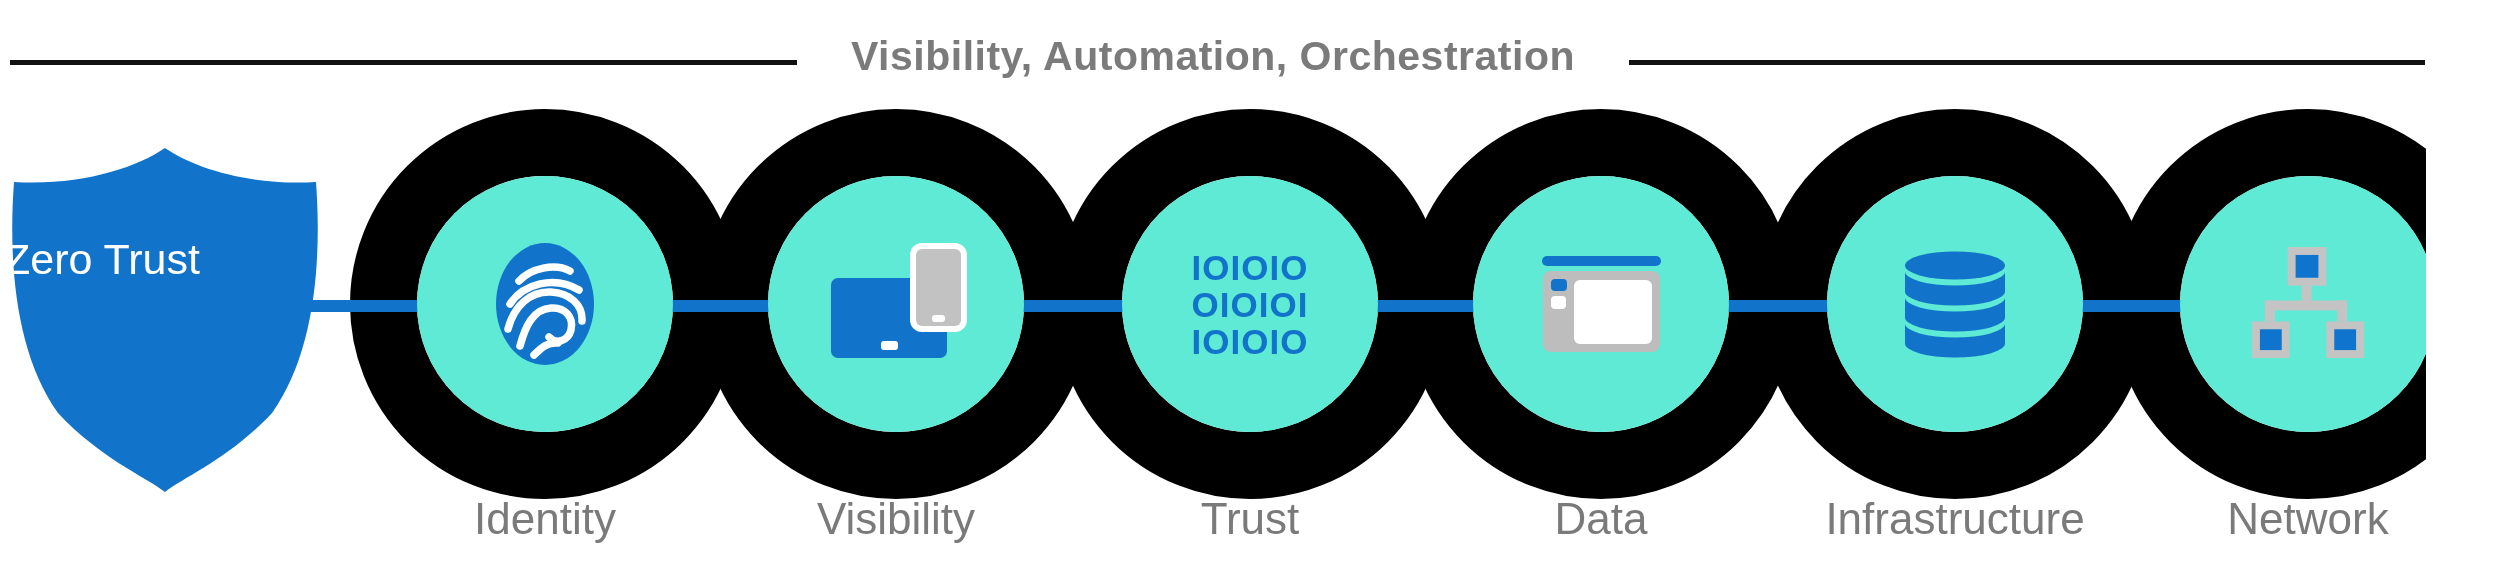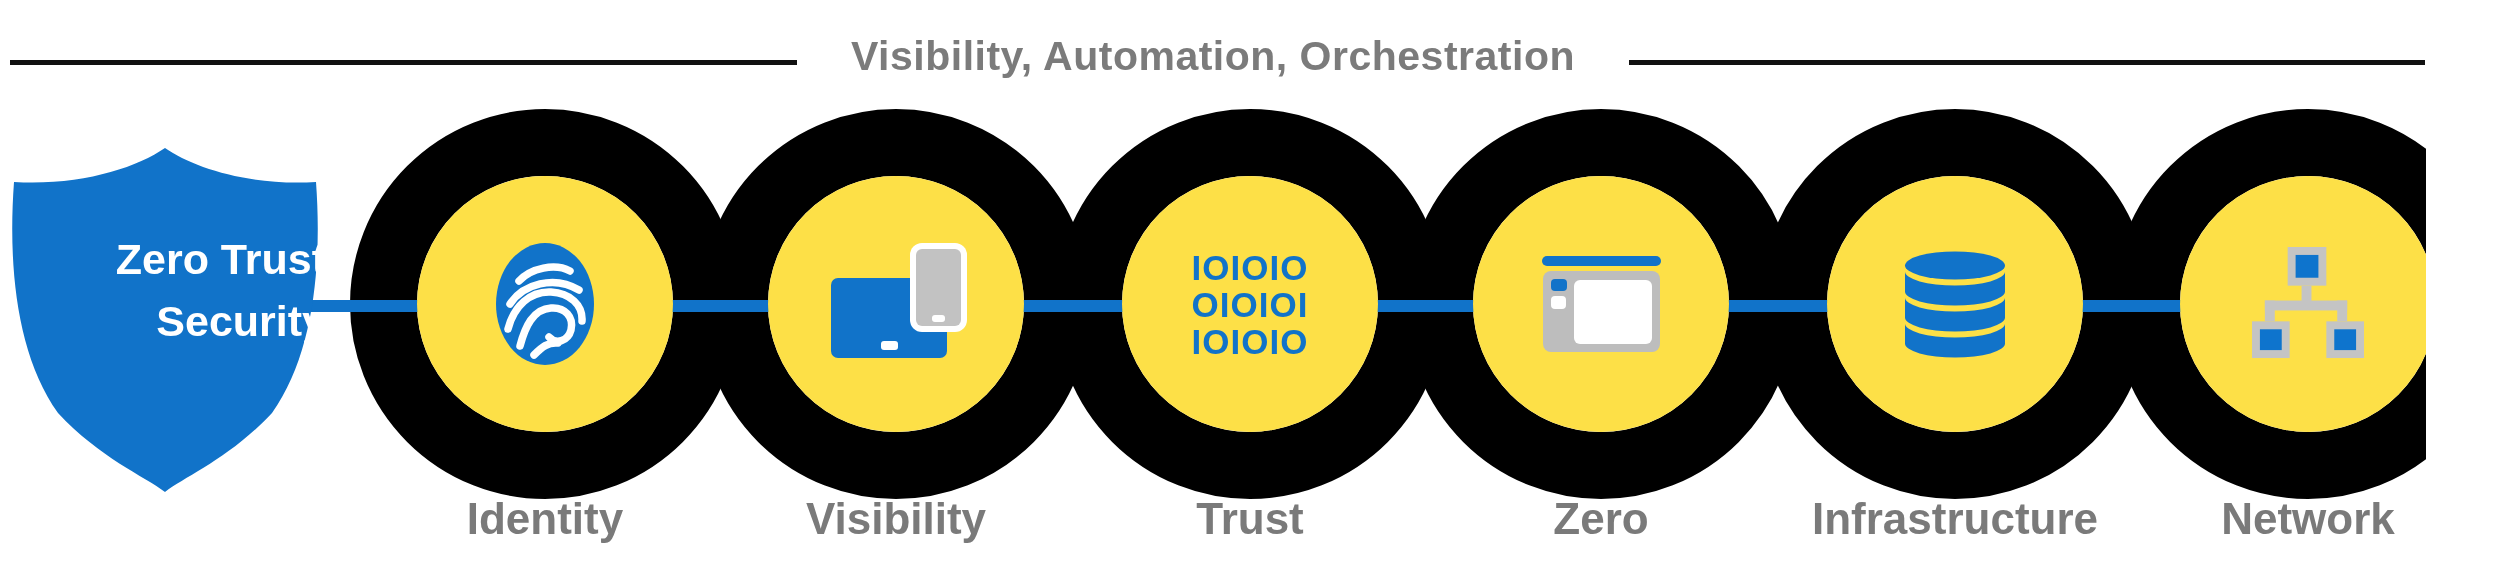--- a/index.html
+++ b/index.html
@@ -13,36 +13,36 @@
   .rule.right{left:1629px;width:796px;}
   #title{
     position:absolute;left:797px;top:33px;width:832px;text-align:center;
     font-size:41px;font-weight:700;color:#7b7b7b;letter-spacing:0.5px;white-space:nowrap;
   }
   
   #connector{position:absolute;left:300px;top:300px;width:2008px;height:12px;background:#1173C9;z-index:2;}
   
   #shield{position:absolute;left:4px;top:146px;width:322px;height:348px;z-index:3;}
   #shield-text{
-    position:absolute;left:4px;top:228px;width:322px;text-align:right;z-index:4;
-    color:#fff;font-size:43px;font-weight:700;line-height:62px;
+    position:absolute;left:4px;top:228px;width:322px;text-align:left;z-index:4;
+    color:#fff;font-size:43px;font-weight:400;line-height:62px;
   }
   
   .node{position:absolute;top:0;width:0;height:0;}
   .ring{
     position:absolute;left:-195px;top:109px;width:390px;height:390px;box-sizing:border-box;
     border:67px solid #000;border-radius:50%;z-index:1;
   }
   .disc{
     position:absolute;left:-128px;top:176px;width:256px;height:256px;border-radius:50%;
-    background:#fde047;z-index:3;display:flex;align-items:center;justify-content:center;
+    background:#5eead4;z-index:3;display:flex;align-items:center;justify-content:center;
   }
   .label{
     position:absolute;left:-250px;top:494px;width:500px;text-align:center;z-index:4;
-    font-size:44px;font-weight:700;color:#7a7a7a;white-space:nowrap;
+    font-size:44px;font-weight:400;color:#7a7a7a;white-space:nowrap;
   }
   
   .devices{position:relative;width:130px;height:110px;}
   .dev-laptop{position:absolute;left:0;top:29px;width:116px;height:80px;background:#1173C9;border-radius:7px;}
   .dev-laptop-slot{position:absolute;left:50px;top:92px;width:17px;height:9px;background:#fff;border-radius:3px;}
   .dev-phone{position:absolute;left:85px;top:0;width:45px;height:77px;background:#C2C2C2;border-radius:6px;box-shadow:0 0 0 6px #fff;}
   .dev-phone-slot{position:absolute;left:101px;top:66px;width:13px;height:7px;background:#fff;border-radius:3px;}
   
   .binary{color:#1173C9;font-size:35px;font-weight:700;line-height:37px;letter-spacing:1px;text-align:center;}
   
@@ -62,21 +62,20 @@
   <div id="title">Visibility, Automation, Orchestration</div>
   <div class="rule right"></div>
 
   <div id="connector"></div>
 
   <svg id="shield" width="322" height="348" viewBox="0 0 322 348">
     <path fill="#1173C9" d="M161,2 C132,22 76,40 10,36 C4,118 12,208 54,267 C96,312 140,330 161,346 C182,330 226,312 268,267 C310,208 318,118 312,36 C246,40 190,22 161,2 Z"></path>
   </svg>
   <div id="shield-text">
     <div>Zero Trust</div>
-    <div>Security</div>
   </div>
 
   <div class="node" style="left:545px">
     <div class="ring"></div>
     <div class="disc">
       <svg width="100" height="124" viewBox="0 0 100 124">
         <ellipse cx="50" cy="62" rx="49" ry="61" fill="#1173C9"></ellipse>
         <g stroke="#fff" stroke-width="7.5" fill="none" stroke-linecap="round">
           <path d="M24,39 C36,26 60,21 75,29"></path>
           <path d="M15,62 C28,42 59,33 84,48"></path>
@@ -118,21 +117,21 @@
     <div class="ring"></div>
     <div class="disc">
       <div class="appwin">
         <div class="app-bar"></div>
         <div class="app-body"></div>
         <div class="app-chip-blue"></div>
         <div class="app-chip-white"></div>
         <div class="app-content"></div>
       </div>
     </div>
-    <div class="label">Zero</div>
+    <div class="label">Data</div>
   </div>
 
   <div class="node" style="left:1955px">
     <div class="ring"></div>
     <div class="disc">
       <svg width="104" height="111" viewBox="0 0 104 108">
         <g fill="#1173C9">
           <ellipse cx="52" cy="15" rx="50" ry="14"></ellipse>
           <path d="M2,21 A50,14 0 0 0 102,21 L102,41 A50,14 0 0 1 2,41 Z"></path>
           <path d="M2,47 A50,14 0 0 0 102,47 L102,67 A50,14 0 0 1 2,67 Z"></path>

